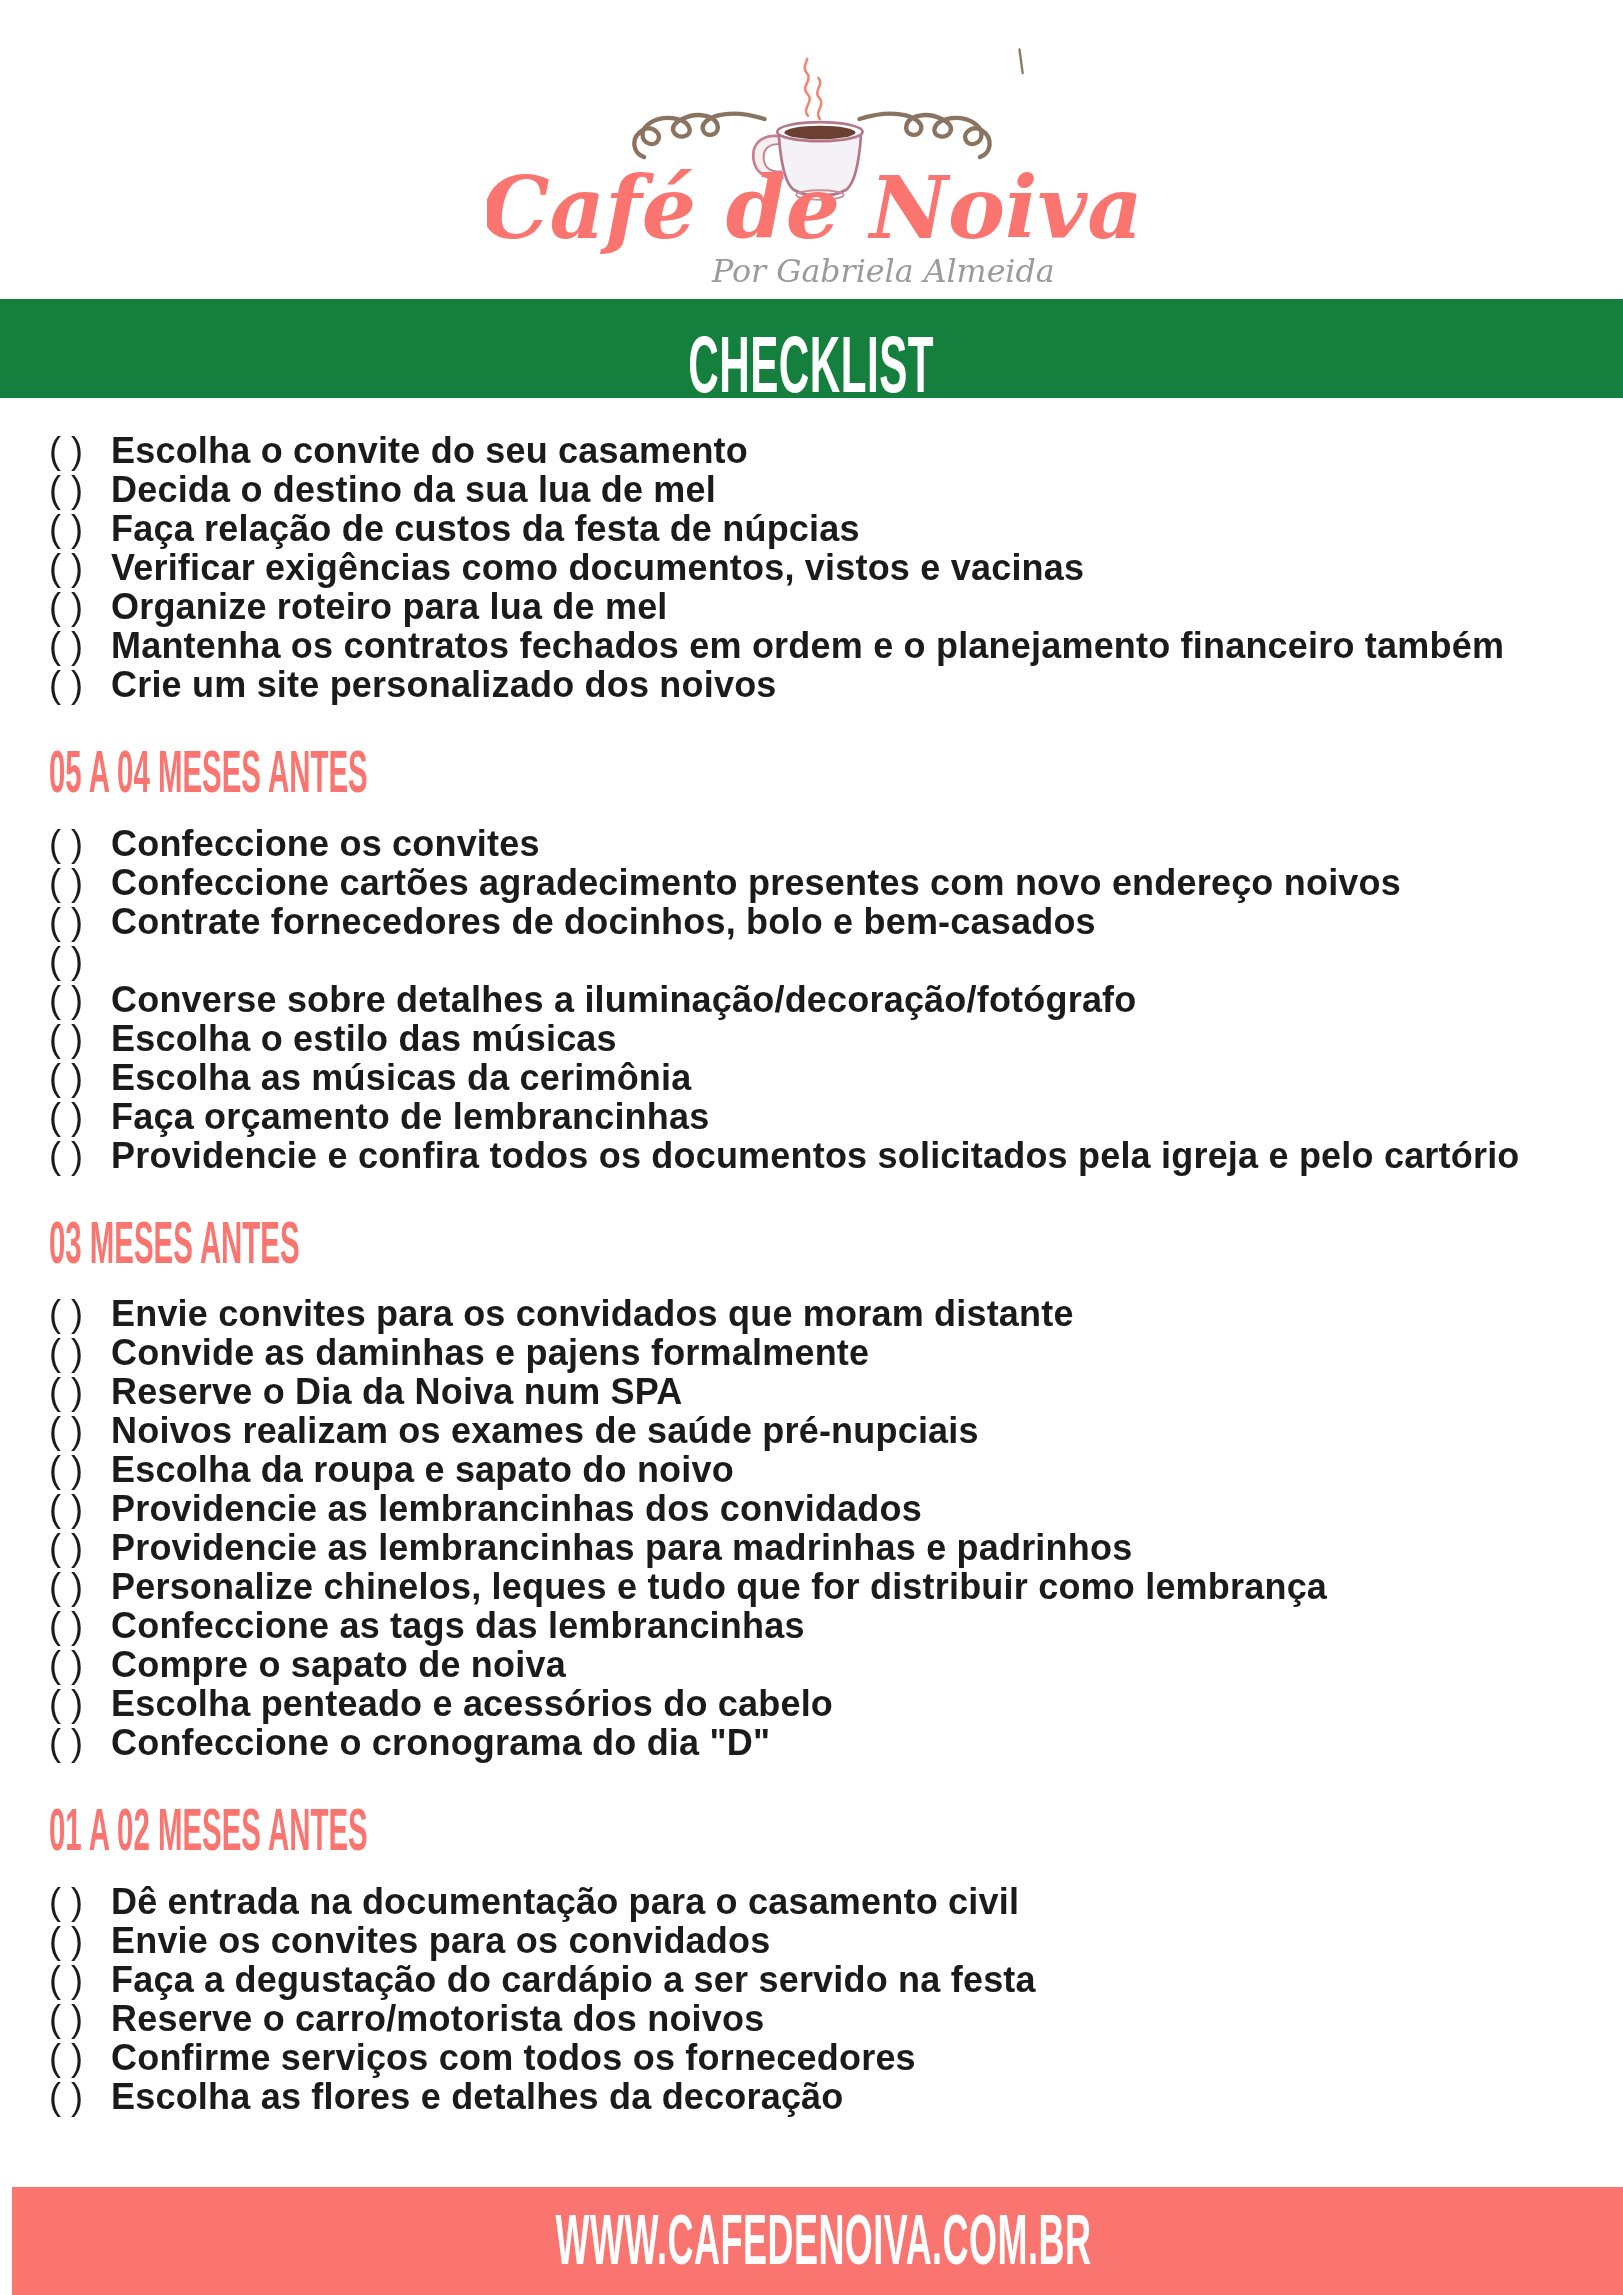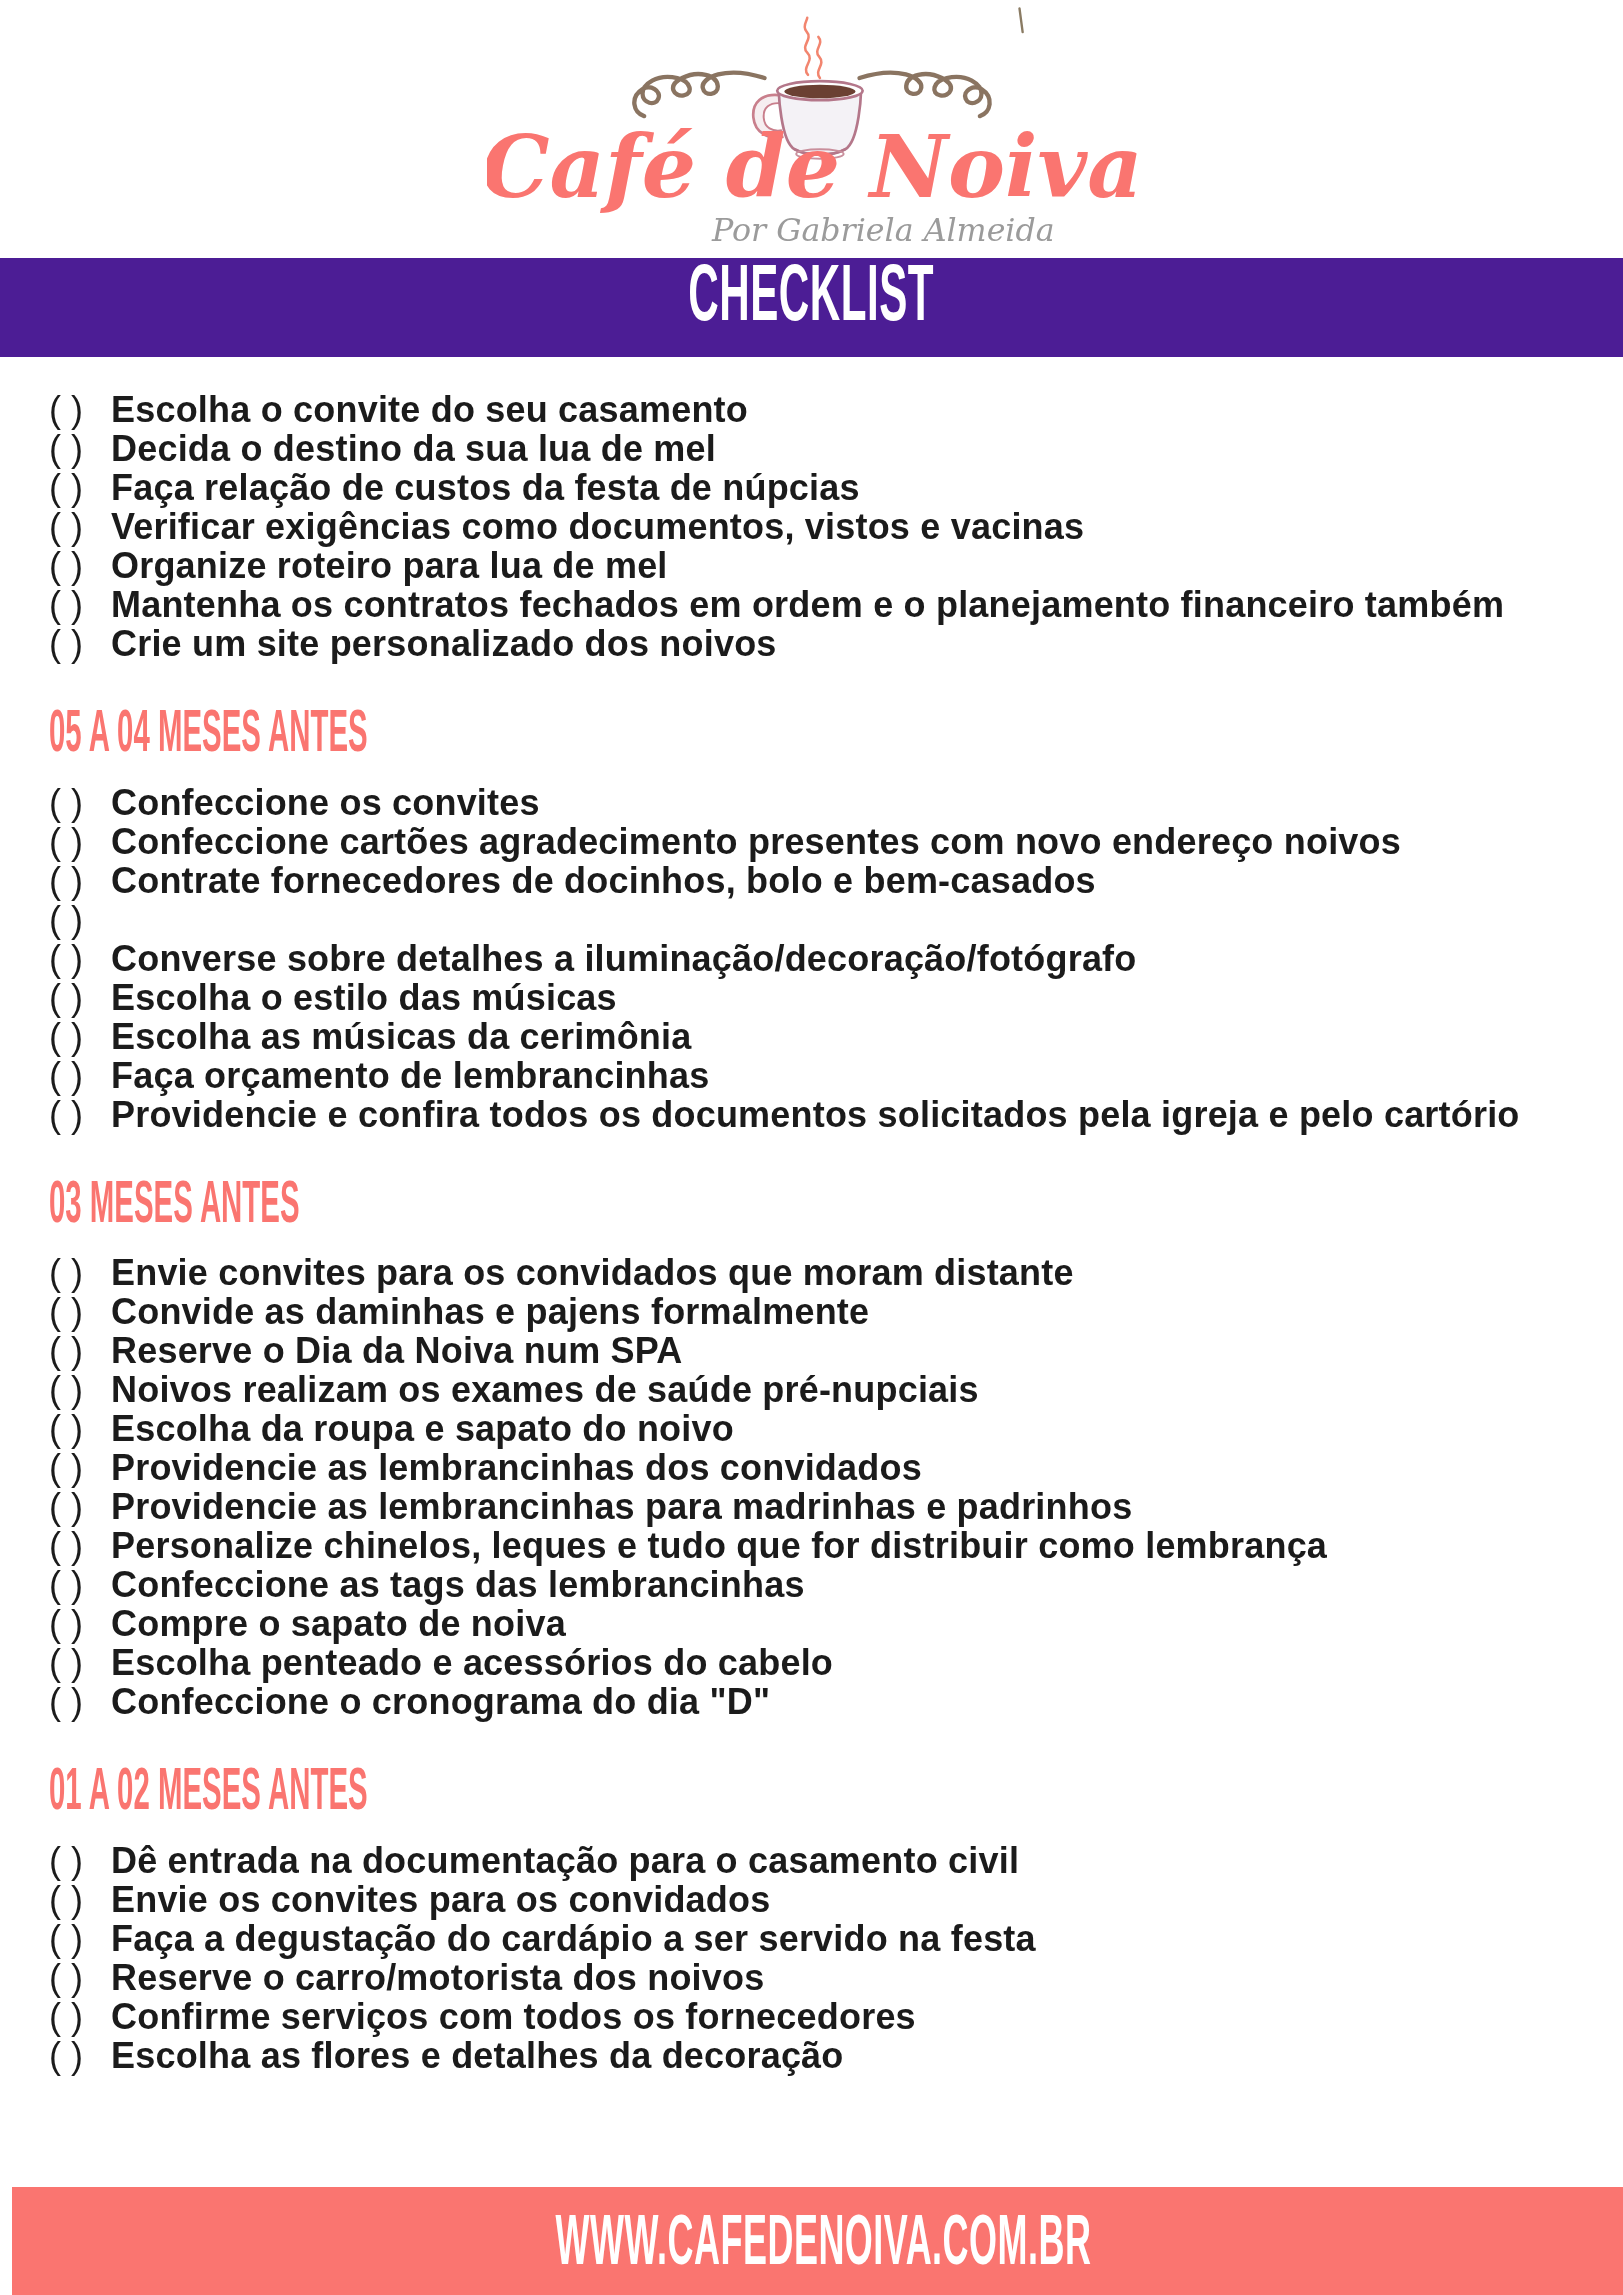--- a/index.html
+++ b/index.html
@@ -14,38 +14,39 @@
     position: relative;
     overflow: hidden;
   }
 
   
   .logo-block {
     position: relative;
     width: 1623px;
     height: 258px;
     box-sizing: border-box;
+    margin-top: 41px;
   }
   .logo-inner {
     position: absolute;
     left: 50%;
     transform: translateX(-50%);
     top: 1.6px;
     width: 650px;
     height: 255px;
   }
   .logo-svg { display: block; width: 650px; height: 255px; }
 
   
   .title-banner {
     width: 1623px;
     height: 99px;
-    background: #4c1d95;
+    background: #15803d;
     display: flex;
-    align-items: flex-start;
+    align-items: flex-end;
     justify-content: center;
     box-sizing: border-box;
   }
   .title-banner-text {
     color: #ffffff;
     font-family: "Liberation Sans Narrow", "Liberation Sans", sans-serif;
     font-weight: bold;
     font-size: 68px;
     letter-spacing: 0.8px;
     line-height: 1;

